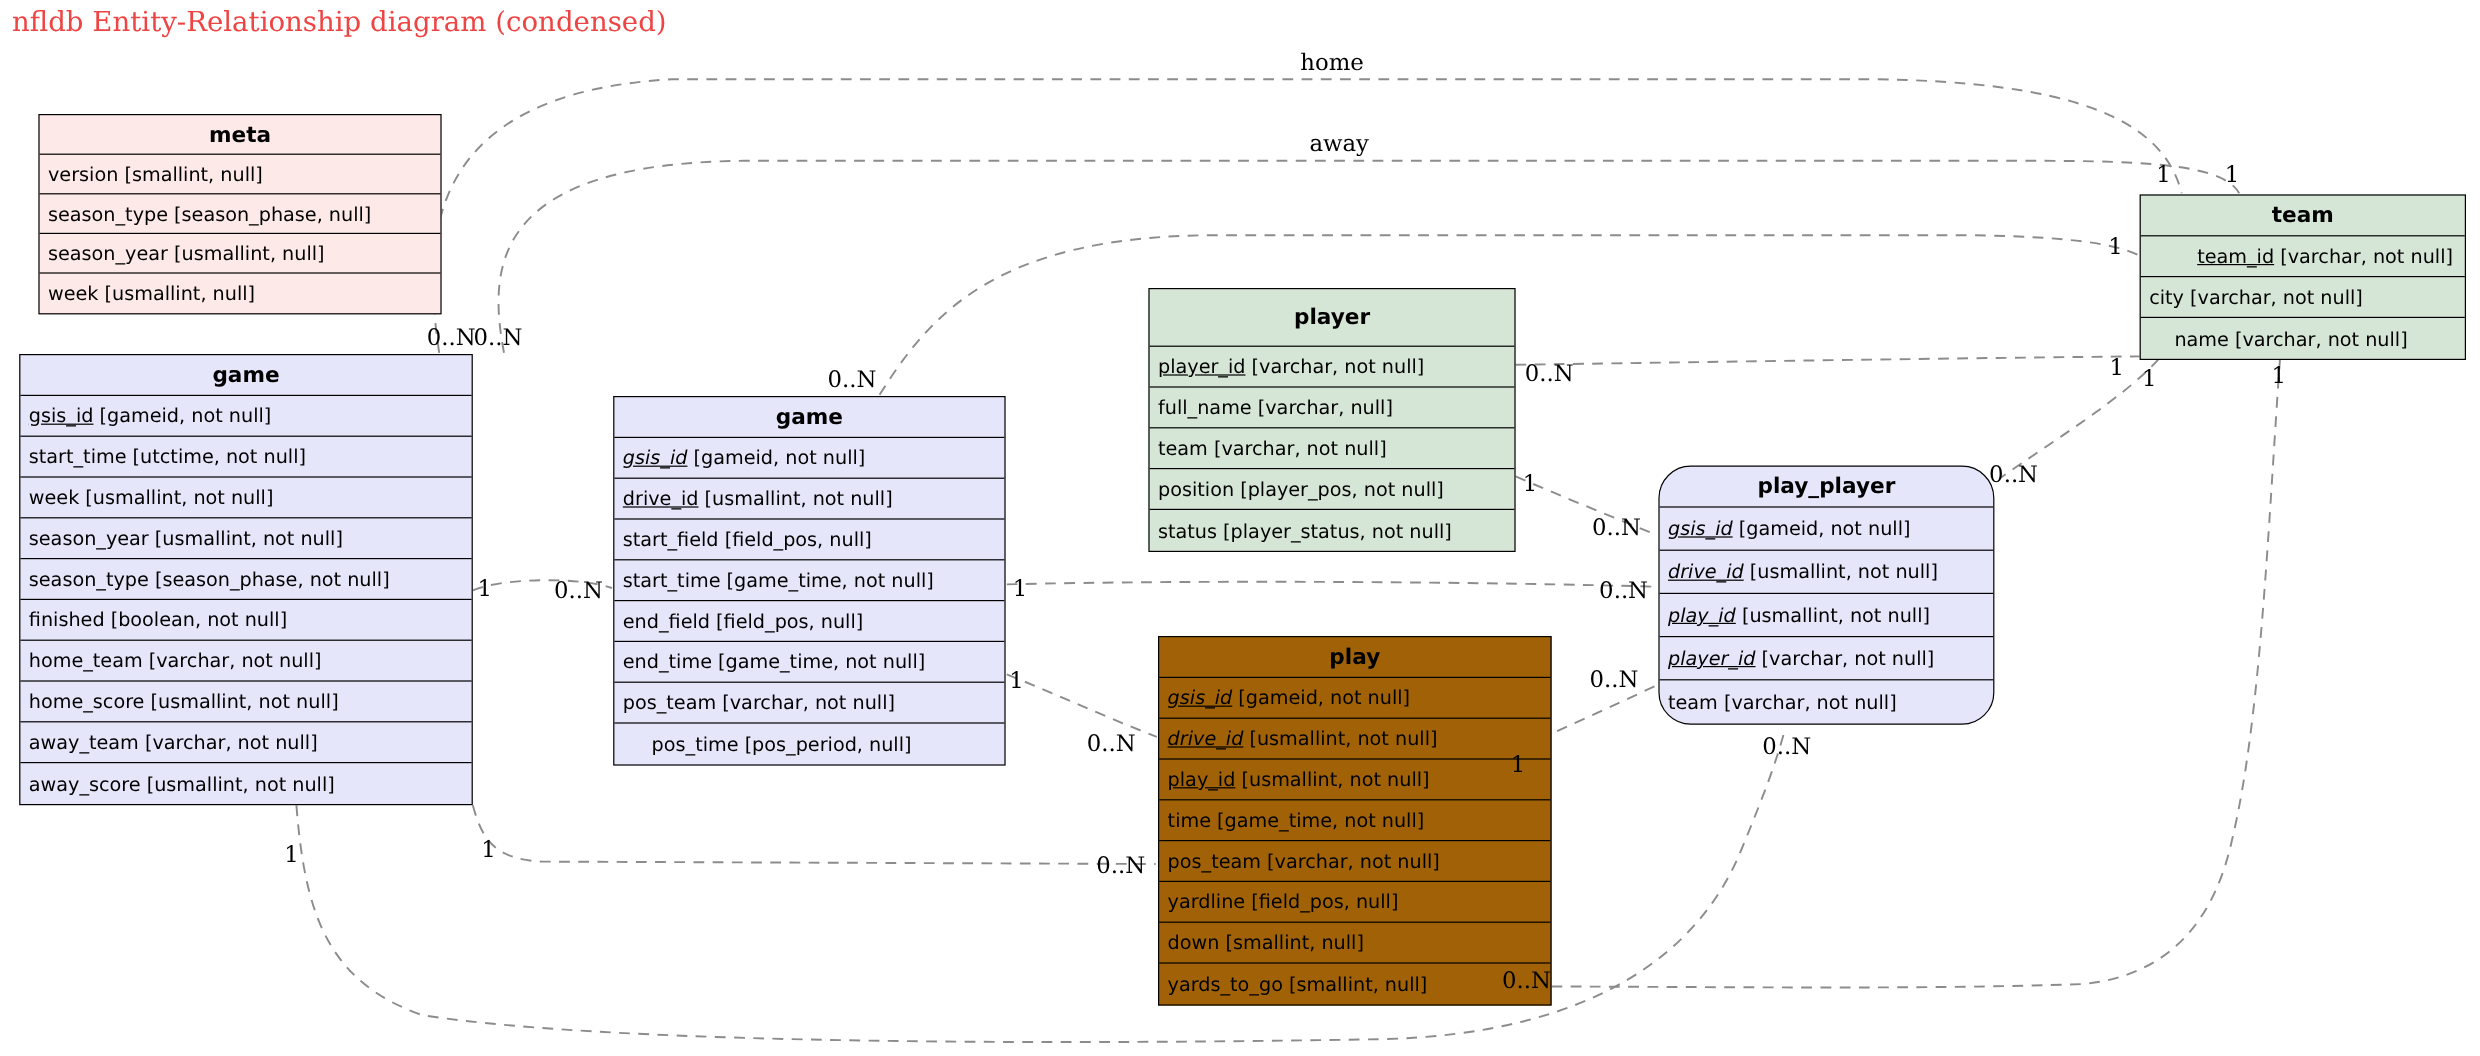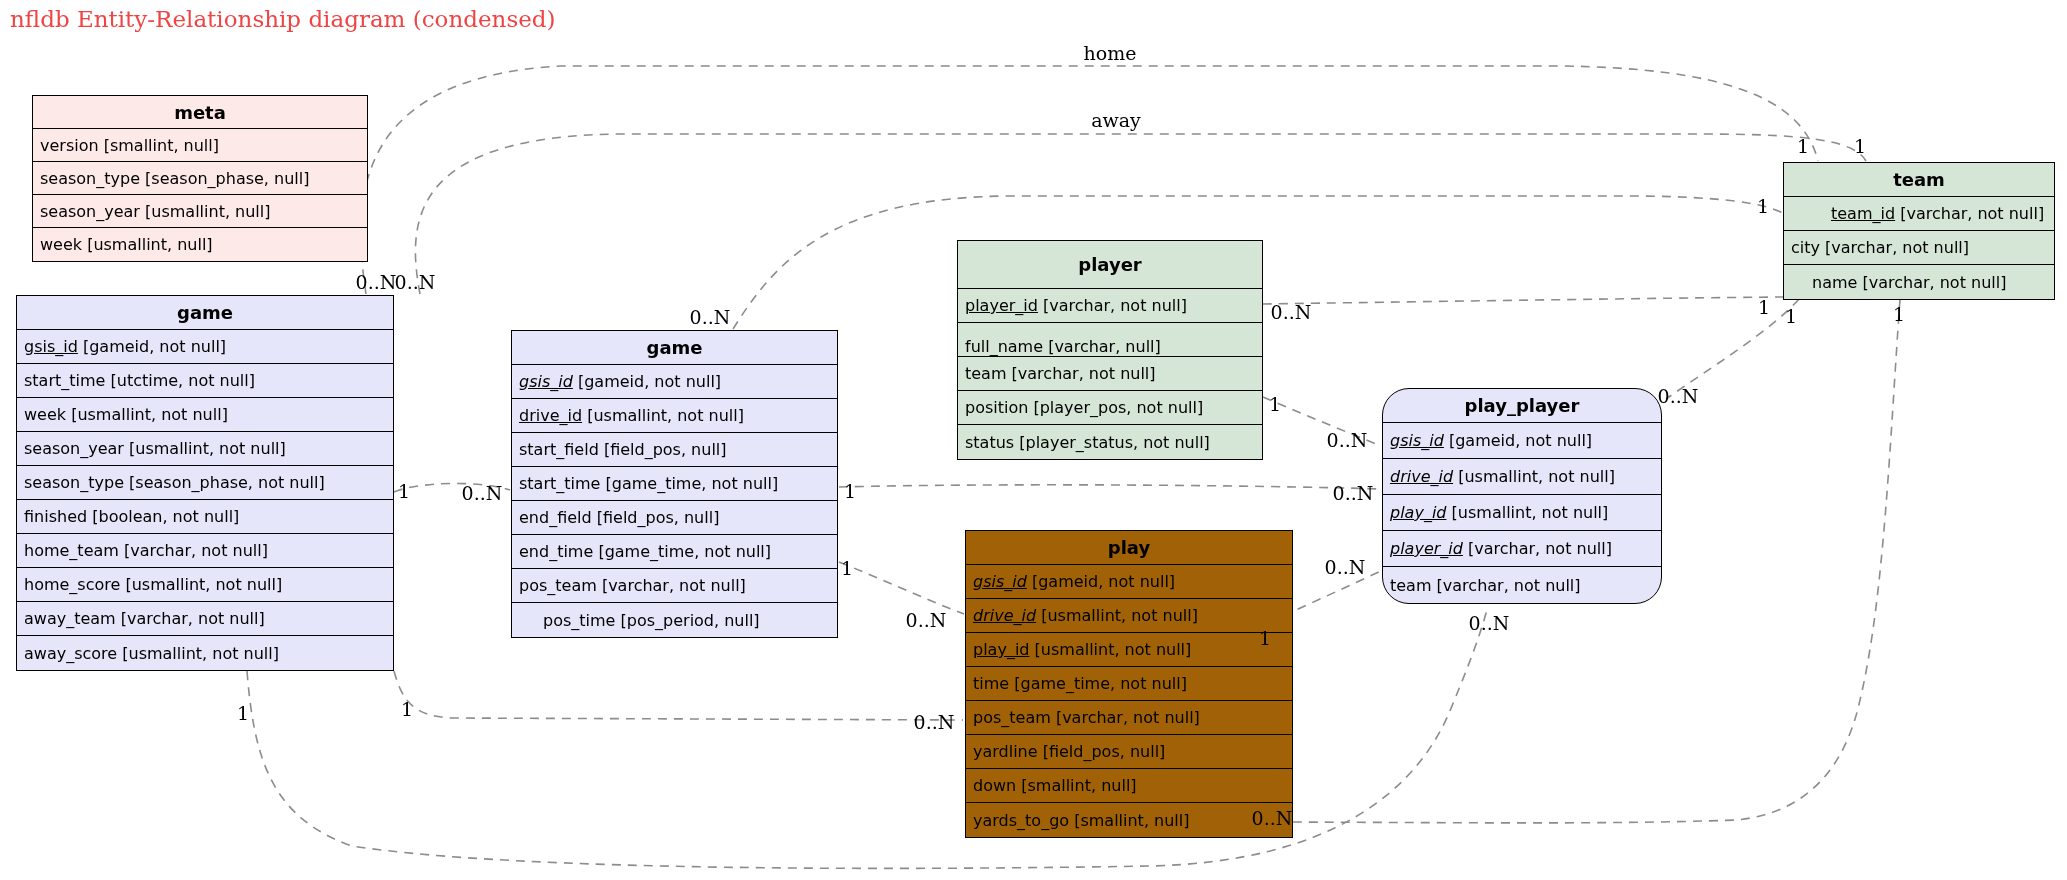--- a/index.html
+++ b/index.html
@@ -92,21 +92,21 @@
         <div class="er-row" style="height: 34px;"><span class="col-name">start_field</span>&nbsp;[field_pos, null]</div>
         <div class="er-row" style="height: 34px;"><span class="col-name">start_time</span>&nbsp;[game_time, not null]</div>
         <div class="er-row" style="height: 34px;"><span class="col-name">end_field</span>&nbsp;[field_pos, null]</div>
         <div class="er-row" style="height: 34px;"><span class="col-name">end_time</span>&nbsp;[game_time, not null]</div>
         <div class="er-row" style="height: 34px;"><span class="col-name">pos_team</span>&nbsp;[varchar, not null]</div>
         <div class="er-row" style="height: 34px; margin-left: 24px;"><span class="col-name">pos_time</span>&nbsp;[pos_period, null]</div>
       </div>
       <div class="er-table" style="left: 957px; top: 240px; width: 306px; background: rgb(214, 230, 214);">
         <div class="er-header" style="height: 48px; text-align: center;">player</div>
         <div class="er-row" style="height: 34px;"><span class="col-name col-pk">player_id</span>&nbsp;[varchar, not null]</div>
-        <div class="er-row" style="height: 34px; align-items: flex-end;"><span class="col-name">full_name</span>&nbsp;[varchar, null]</div>
+        <div class="er-row" style="height: 34px;"><span class="col-name">full_name</span>&nbsp;[varchar, null]</div>
         <div class="er-row" style="height: 34px;"><span class="col-name">team</span>&nbsp;[varchar, not null]</div>
         <div class="er-row" style="height: 34px;"><span class="col-name">position</span>&nbsp;[player_pos, not null]</div>
         <div class="er-row" style="height: 34px;"><span class="col-name">status</span>&nbsp;[player_status, not null]</div>
       </div>
       <div class="er-table" style="left: 965px; top: 530px; width: 328px; background: #a16207;">
         <div class="er-header" style="height: 34px;">play</div>
         <div class="er-row" style="height: 34px;"><span class="col-name col-pk col-fk">gsis_id</span>&nbsp;[gameid, not null]</div>
         <div class="er-row" style="height: 34px;"><span class="col-name col-pk col-fk">drive_id</span>&nbsp;[usmallint, not null]</div>
         <div class="er-row" style="height: 34px;"><span class="col-name col-pk">play_id</span>&nbsp;[usmallint, not null]</div>
         <div class="er-row" style="height: 34px;"><span class="col-name">time</span>&nbsp;[game_time, not null]</div>

